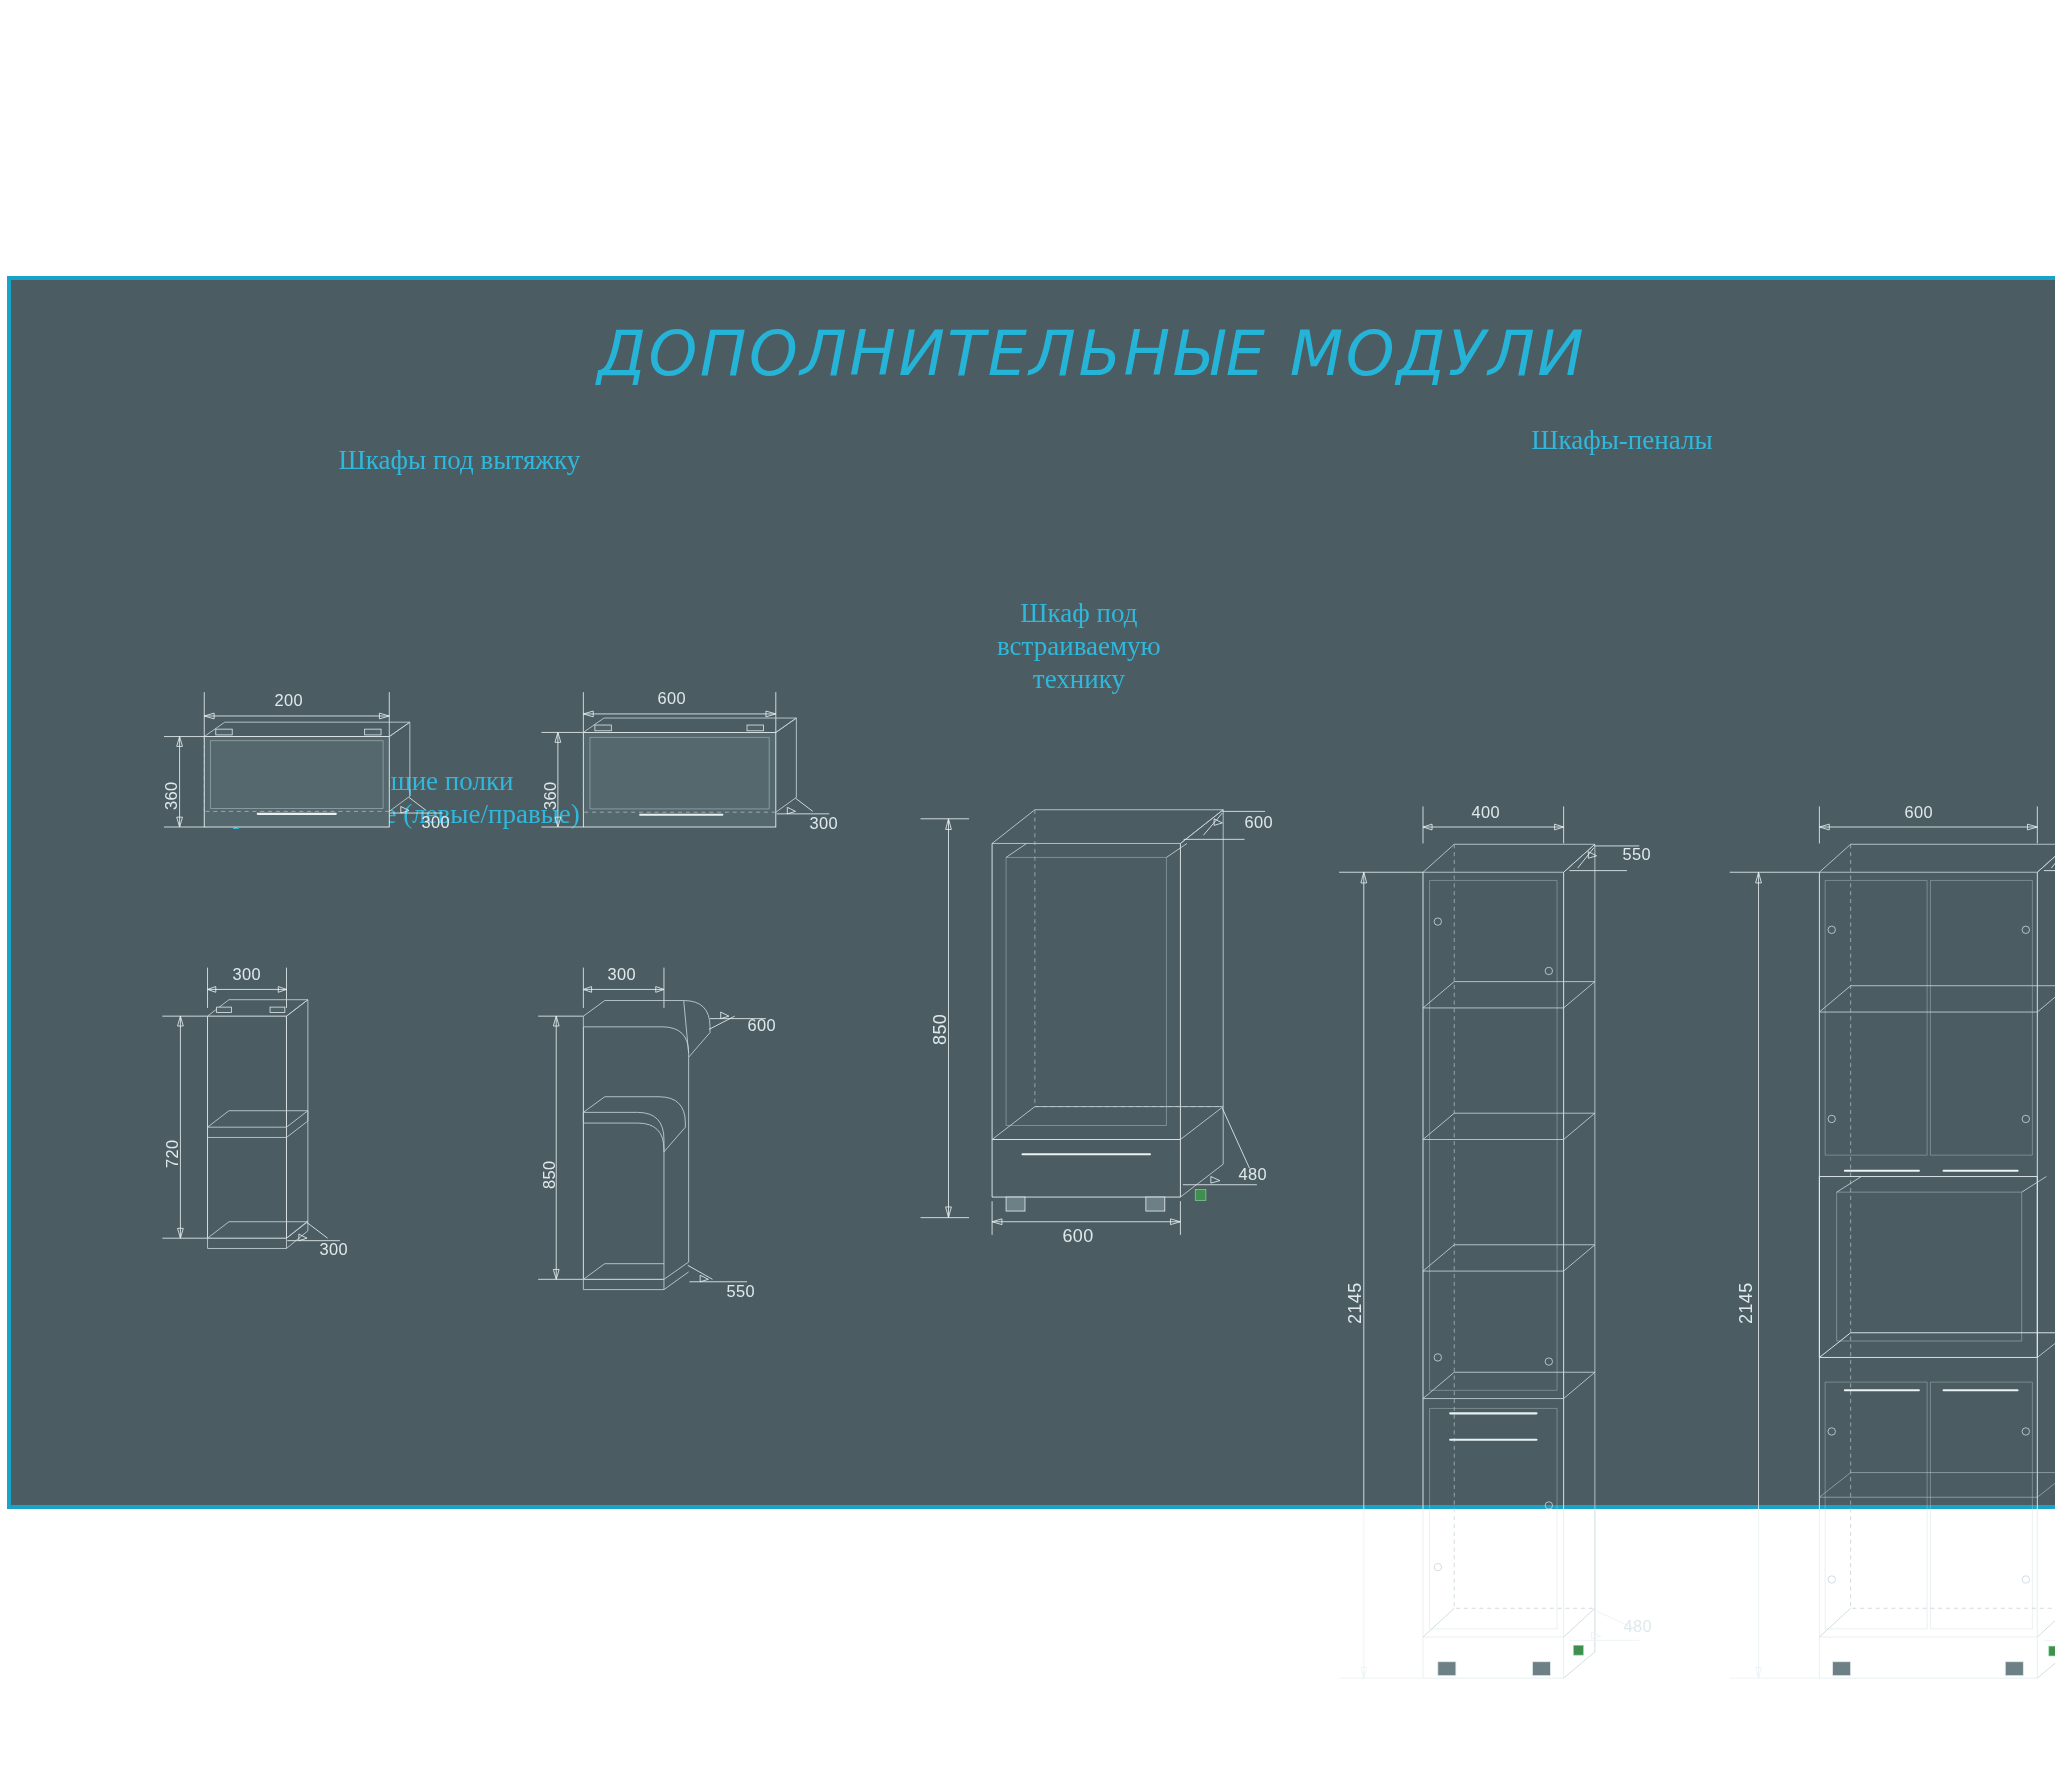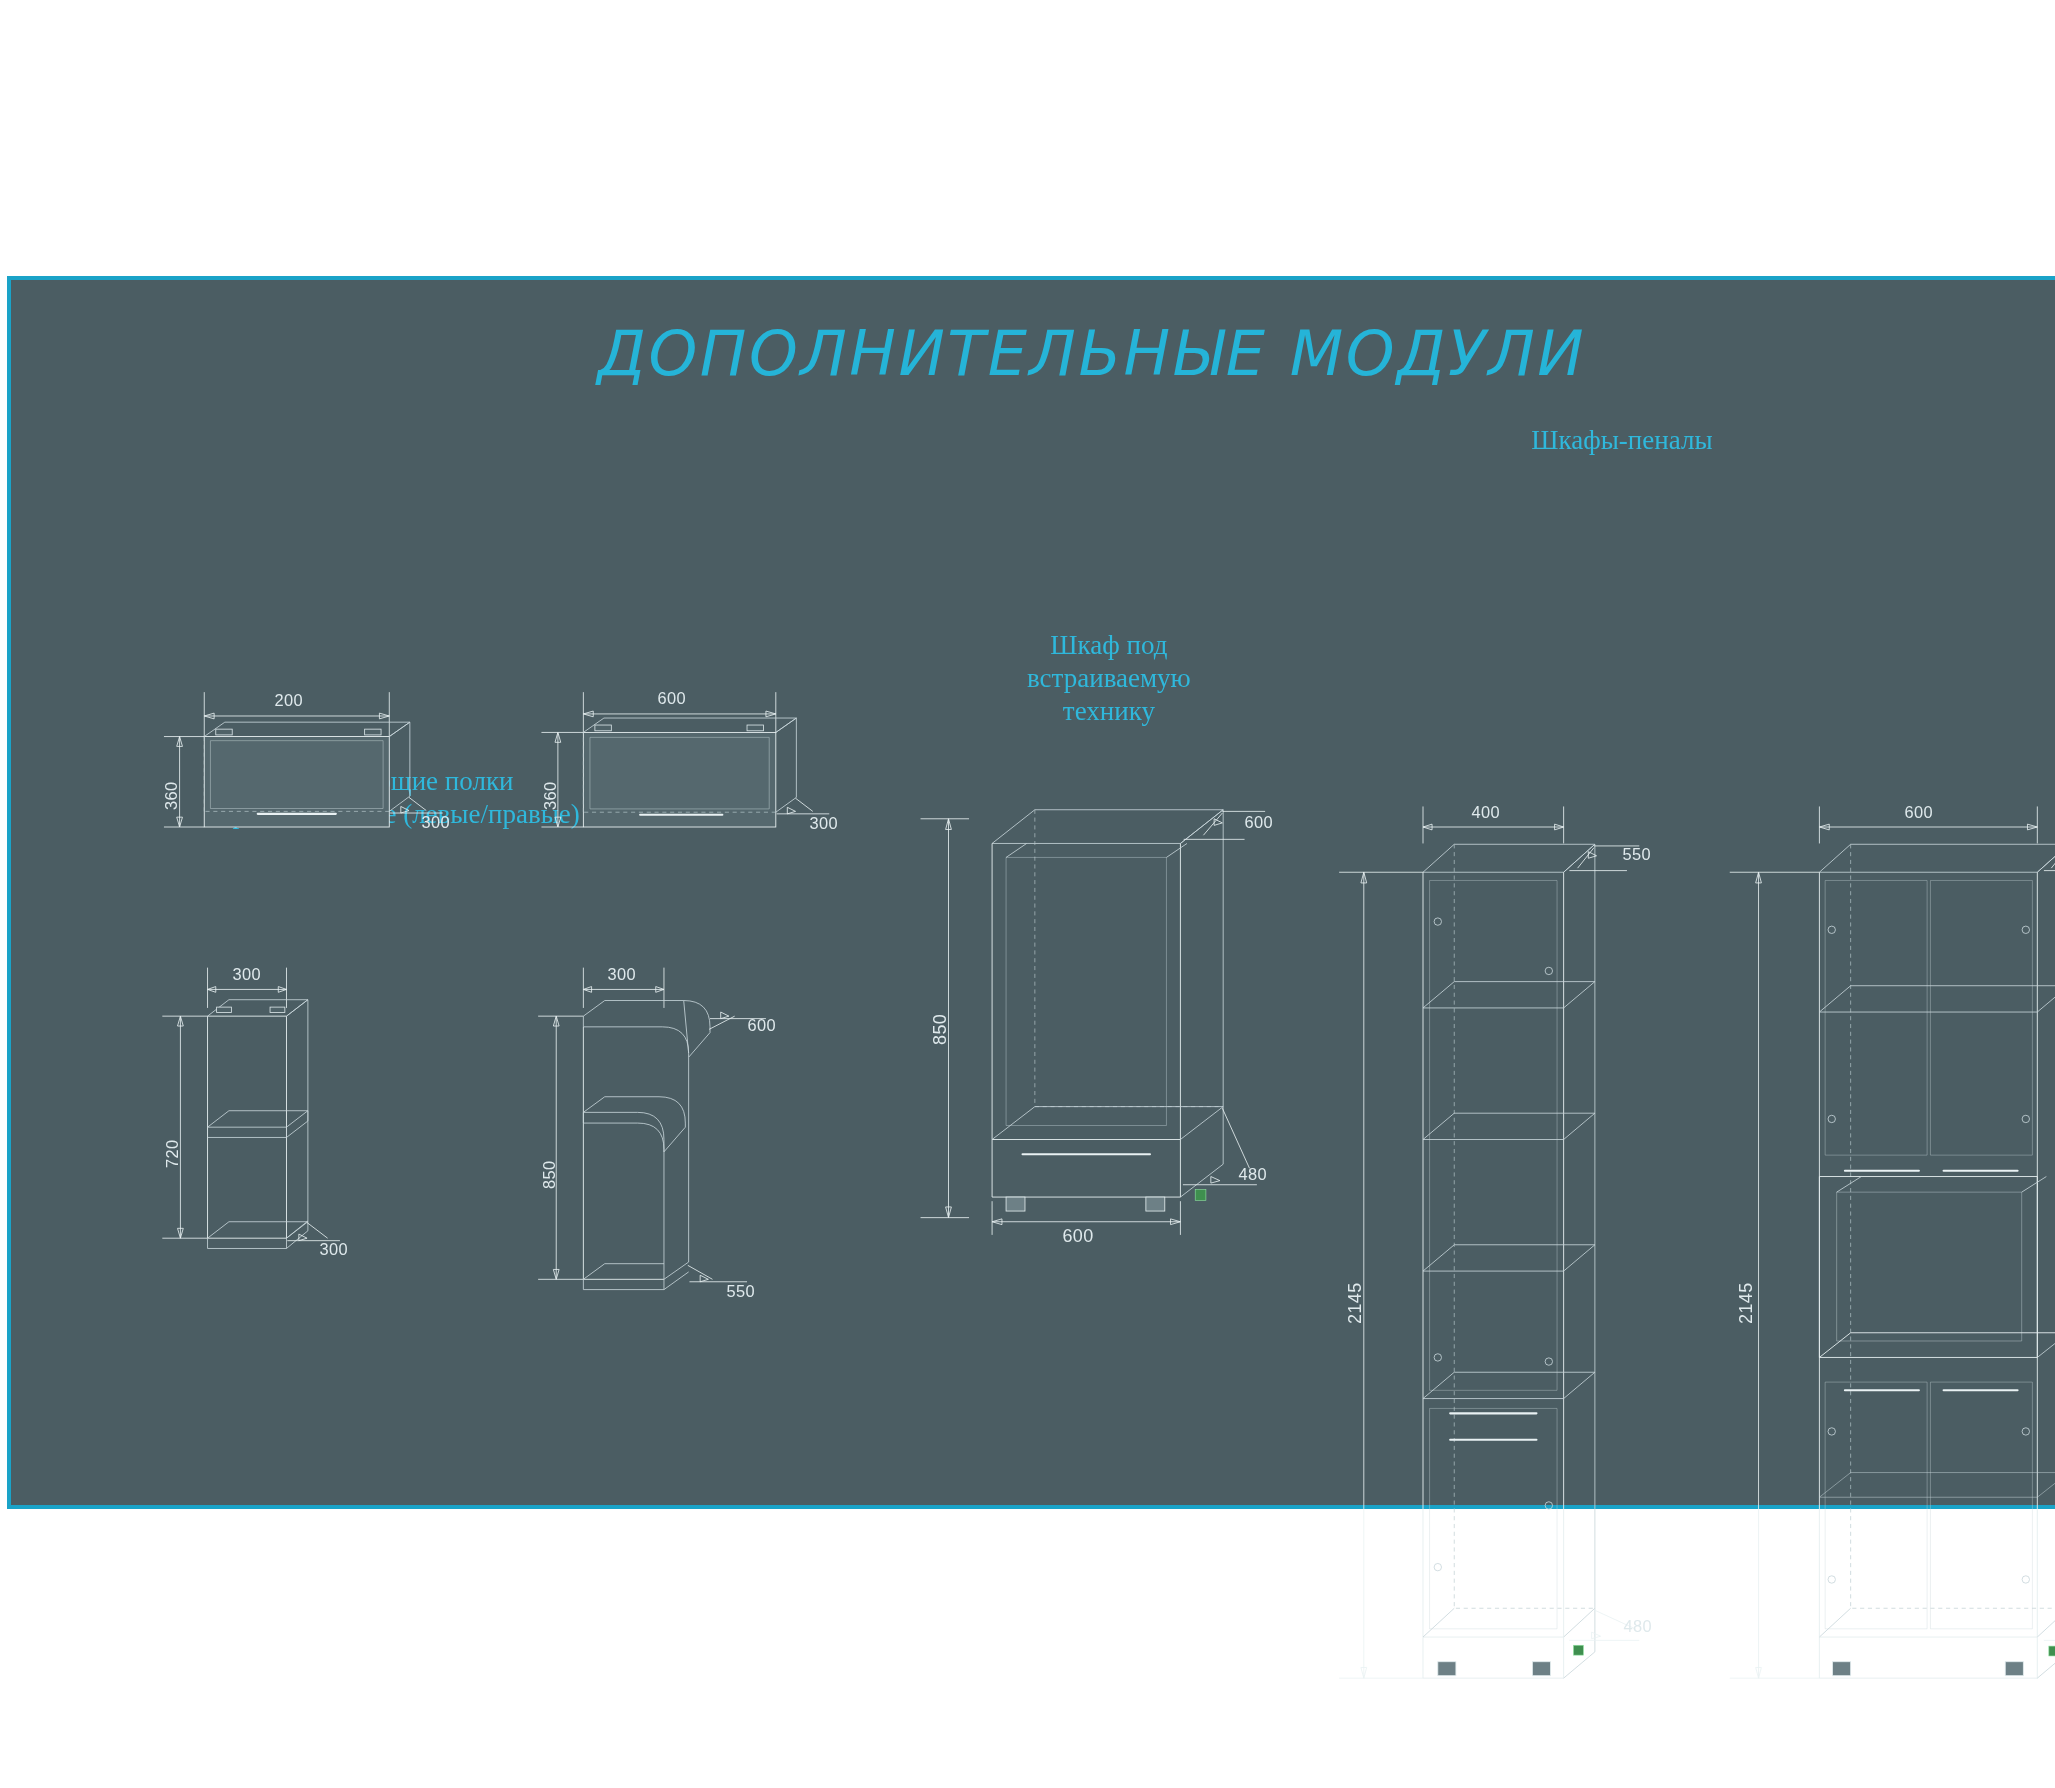--- a/index.html
+++ b/index.html
@@ -25,25 +25,26 @@
   .grn{fill:#3f8f4f;stroke:#8fe0a0;stroke-width:1.5;}
 </style>
 </head>
 <body>
 
 <div class="canvas">
   <div class="board">
 
     <div class="title">ДОПОЛНИТЕЛЬНЫЕ МОДУЛИ</div>
 
+    <div class="sect" style="left:197px;top:164px;width:502px;">Шкафы под вытяжку</div>
 
     <div class="sect" style="left:33px;top:485px;width:699px;white-space:pre-line;">Завершающие полки
 верхние/нижние (левые/правые)</div>
 
-    <div class="sect" style="left:927px;top:317px;width:341px;white-space:pre-line;margin-top:32px;">Шкаф под
+    <div class="sect" style="left:897px;top:317px;width:341px;white-space:pre-line;">Шкаф под
 встраиваемую
 технику</div>
 
     <div class="sect" style="left:1405px;top:144px;width:411px;font-family:Liberation Serif, serif;">Шкафы-пеналы</div>
 
     <svg width="2169" height="1233" viewBox="0 0 5275 2998">
 
       <g>
 
         <path class="dimln" d="M470 1002 L470 1110 M920 1002 L920 1110"></path>

